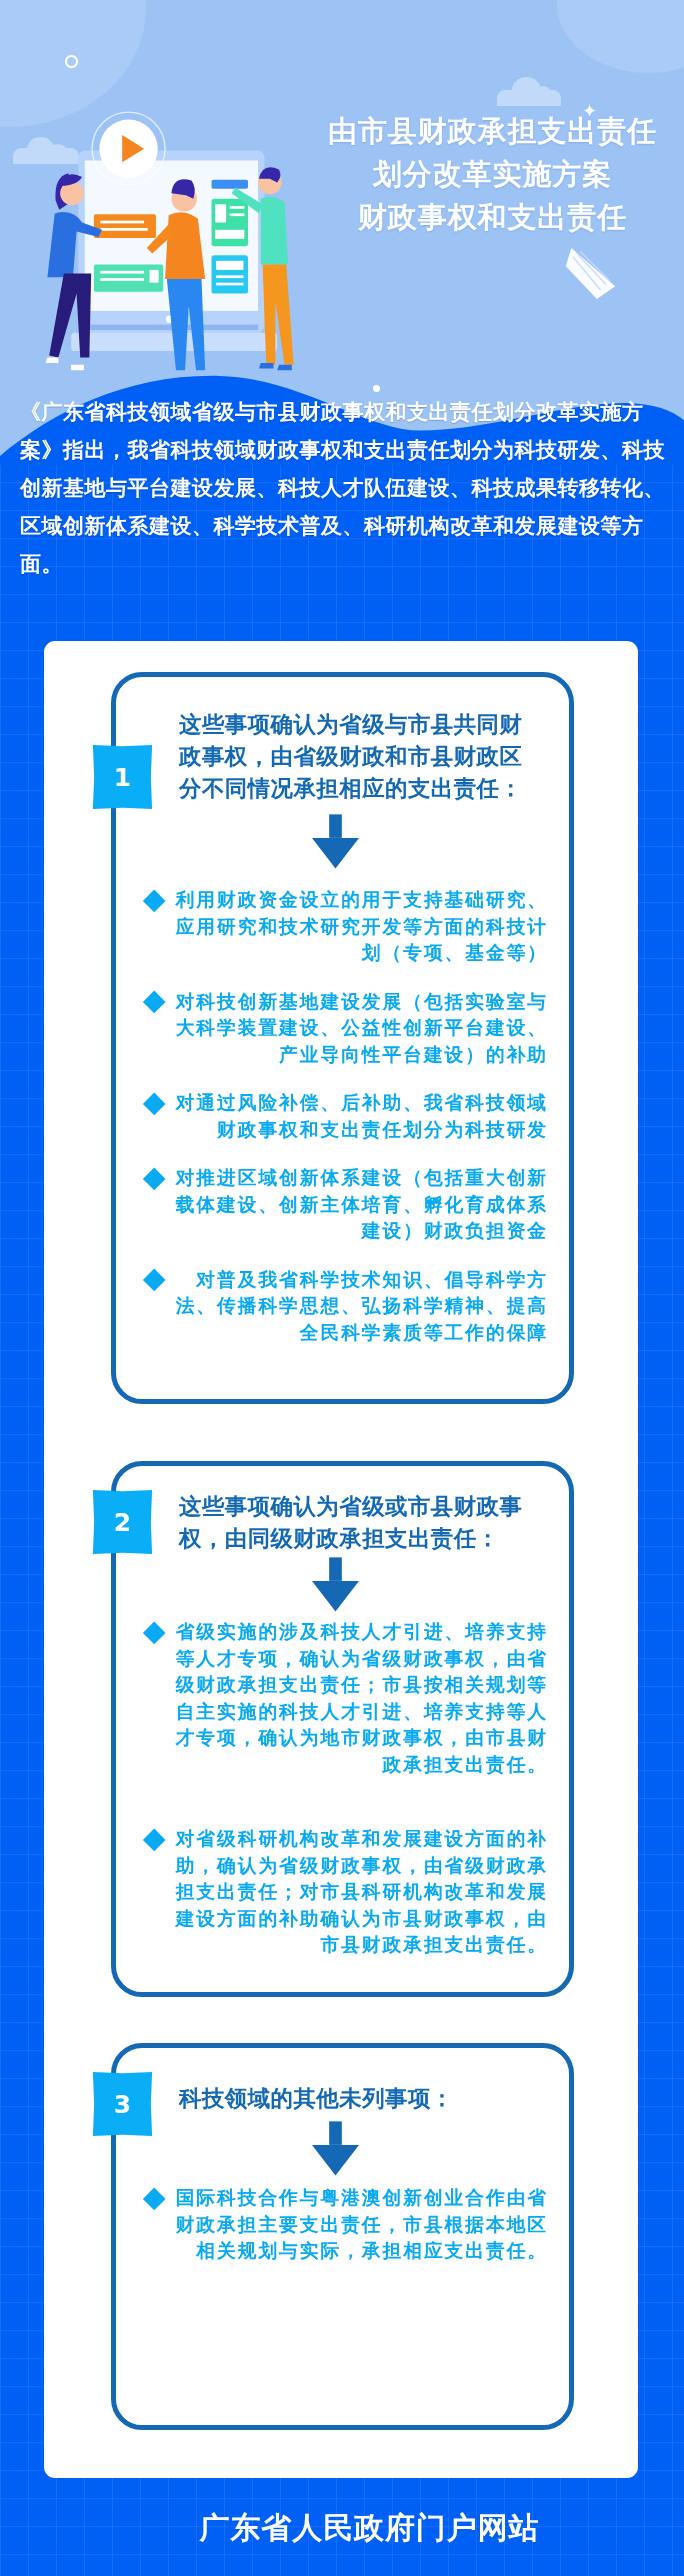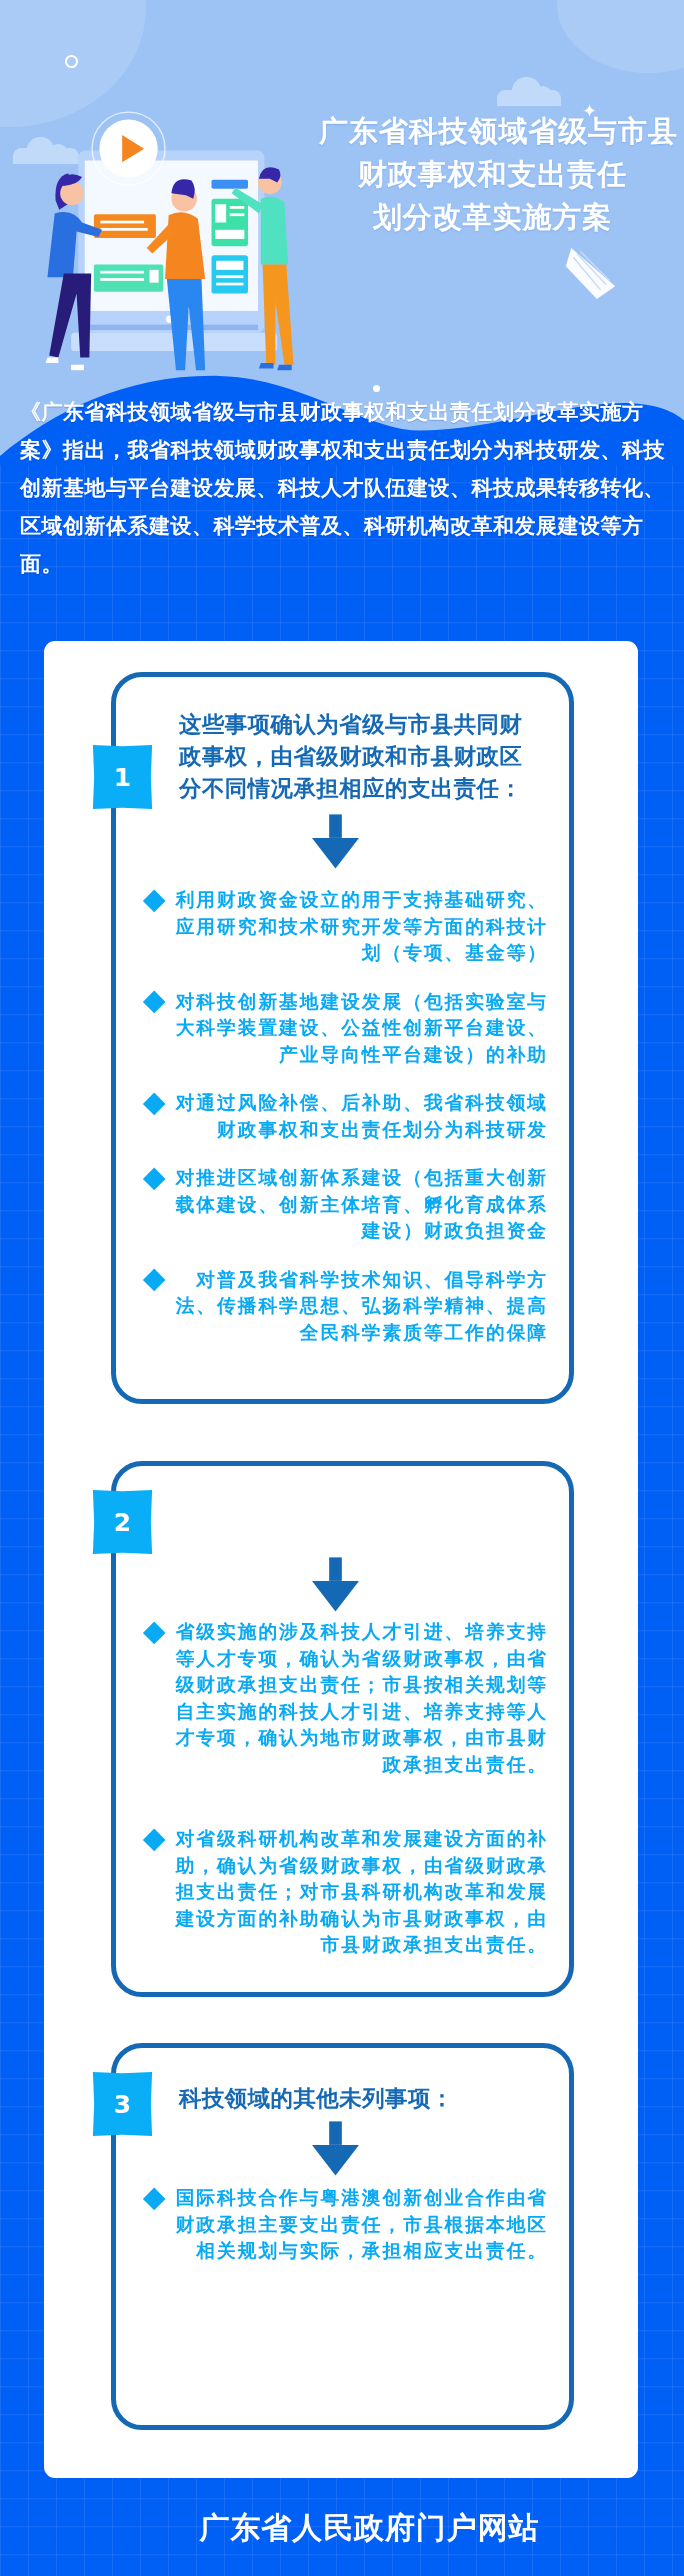--- a/index.html
+++ b/index.html
@@ -119,23 +119,23 @@
     <circle cx="296" cy="200" r="13" fill="#f8c2a3"></circle>
     <path d="M284 196 q4 -18 22 -10 q4 8 -2 14 l-8 -4 z" fill="#3527a8"></path>
     <path d="M286 218 q14 -6 26 4 l4 68 -30 0 z" fill="#4fe1c0"></path>
     <path d="M288 224 l-30 -18 -4 6 30 22 z" fill="#4fe1c0"></path>
     <path d="M288 290 l4 110 10 0 0 -70 10 70 10 0 -8 -110 z" fill="#f5961f"></path>
     <path d="M286 398 l14 0 0 6 -16 0 z" fill="#2a6fe0"></path>
     <path d="M306 400 l14 0 0 6 -16 0 z" fill="#2a6fe0"></path>
   </svg>
 
   <div class="hero-title">
-    <div>广东省科技领域省级与市县</div>
+    <div>由市县财政承担支出责任</div>
+    <div>划分改革实施方案</div>
     <div>财政事权和支出责任</div>
-    <div>划分改革实施方案</div>
   </div>
 
   <svg class="paper" viewBox="0 0 58 60" xmlns="http://www.w3.org/2000/svg">
     <path d="M8 2 L2 22 L36 58 L56 44 Z" fill="#ffffff" opacity="0.95"></path>
     <path d="M10 12 L40 48 M14 8 L46 42 M18 6 L50 38" stroke="#c8dcfb" stroke-width="1.5"></path>
   </svg>
 </div>
 
 <div class="main"></div>
 <svg class="wave" viewBox="0 0 750 110" preserveAspectRatio="none" xmlns="http://www.w3.org/2000/svg">
@@ -157,20 +157,21 @@
       <div class="item"><span class="diamond"></span><span>利用财政资金设立的用于支持基础研究、应用研究和技术研究开发等方面的科技计划（专项、基金等）</span></div>
       <div class="item"><span class="diamond"></span><span>对科技创新基地建设发展（包括实验室与大科学装置建设、公益性创新平台建设、产业导向性平台建设）的补助</span></div>
       <div class="item"><span class="diamond"></span><span>对通过风险补偿、后补助、我省科技领域财政事权和支出责任划分为科技研发</span></div>
       <div class="item"><span class="diamond"></span><span>对推进区域创新体系建设（包括重大创新载体建设、创新主体培育、孵化育成体系建设）财政负担资金</span></div>
       <div class="item"><span class="diamond"></span><span>对普及我省科学技术知识、倡导科学方法、传播科学思想、弘扬科学精神、提高全民科学素质等工作的保障</span></div>
     </div>
   </div>
 
   <div class="section" style="top:820px;height:536px;left:67px;">
     <div class="badge" style="top:24px;">2</div>
+    <div class="sec-head" style="top:24px;">这些事项确认为省级或市县财政事权，由同级财政承担支出责任：</div>
     <svg class="arrow" style="top:91px;" viewBox="0 0 52 60">
         <rect x="19" y="0" width="14" height="26" fill="#1569b4"></rect>
         <polygon points="0,26 52,26 26,60" fill="#1569b4"></polygon>
       </svg>
     <div class="items" style="top:153px;">
       <div class="item" style="margin-bottom:48px;"><span class="diamond"></span><span>省级实施的涉及科技人才引进、培养支持等人才专项，确认为省级财政事权，由省级财政承担支出责任；市县按相关规划等自主实施的科技人才引进、培养支持等人才专项，确认为地市财政事权，由市县财政承担支出责任。</span></div>
       <div class="item"><span class="diamond"></span><span>对省级科研机构改革和发展建设方面的补助，确认为省级财政事权，由省级财政承担支出责任；对市县科研机构改革和发展建设方面的补助确认为市县财政事权，由市县财政承担支出责任。</span></div>
     </div>
   </div>
 

